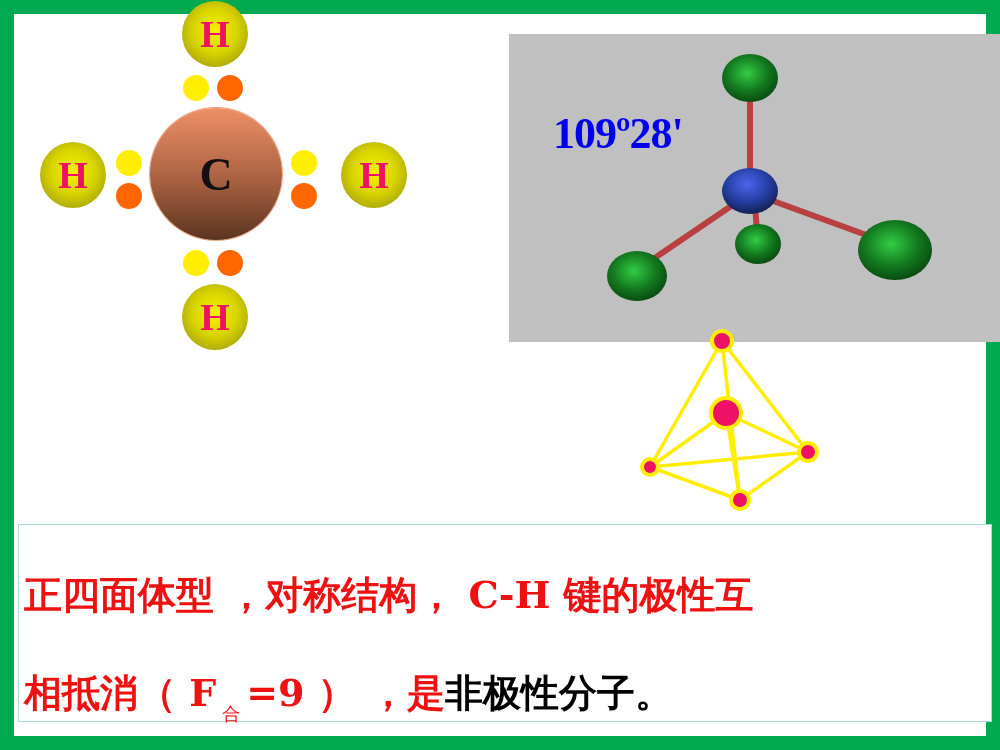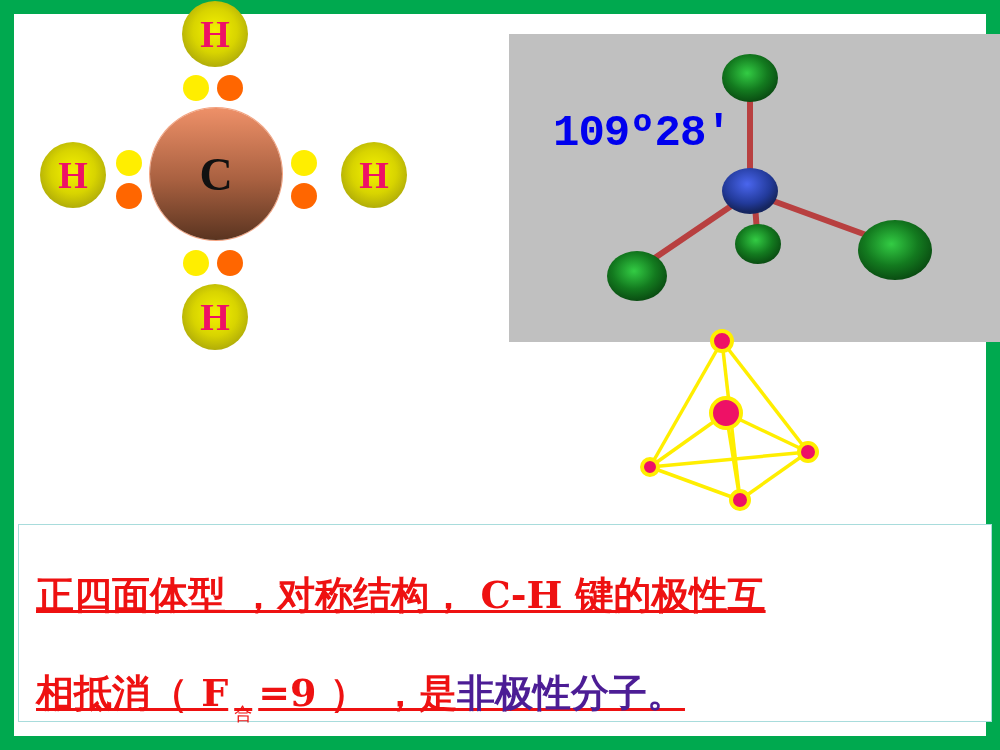--- a/index.html
+++ b/index.html
@@ -10,26 +10,26 @@
     display:flex;align-items:center;justify-content:center;
     font-family:"Liberation Serif",serif;font-weight:bold;font-size:38px;color:#ee1166;}
   .catom{position:absolute;left:150px;top:108px;width:132px;height:132px;border-radius:50%;
     background:linear-gradient(#ee9068,#a86040 55%,#5a3420);
     box-shadow:0 0 0 1px #f3a27f;
     display:flex;align-items:center;justify-content:center;
     font-family:"Liberation Serif",serif;font-weight:bold;font-size:46px;color:#111;}
   .dot{position:absolute;width:26px;height:26px;border-radius:50%;}
   .y{background:#ffee00;} .o{background:#ff6600;}
   .model{position:absolute;left:509px;top:34px;width:491px;height:308px;background:#c0c0c0;}
-  .angle{position:absolute;left:553px;top:108px;font-family:Liberation Mono, monospace;font-weight:bold;font-size:44px;color:#0000ee;letter-spacing:-1px;}
+  .angle{position:absolute;left:553px;top:108px;font-family:Liberation Serif, serif;font-weight:bold;font-size:44px;color:#0000ee;letter-spacing:-1px;}
   .textbox{position:absolute;left:18px;top:524px;width:972px;height:196px;border:1px solid #a8dcdc;background:#fff;}
-  .line{position:absolute;left:36px;font-family:"DejaVu Serif",serif;font-weight:bold;font-size:38px;color:#ee1111;white-space:nowrap;text-decoration:underline;}
+  .line{position:absolute;left:24px;font-family:"DejaVu Serif",serif;font-weight:bold;font-size:38px;color:#ee1111;white-space:nowrap;}
   .line1{top:570px;}
   .line2{top:668px;}
-  .navy{color:#4c1d95;font-family:"DejaVu Sans",sans-serif;font-weight:bold;}
+  .navy{color:#000000;font-family:"DejaVu Sans",sans-serif;font-weight:bold;}
   .sub{font-size:18px;font-weight:normal;vertical-align:-14px;margin:0 6px;}
   svg{position:absolute;}
 </style>
 </head>
 <body>
 
 <div class="slide"></div>
 
 <div>
   <div class="hatom" style="left:182px;top:1px;">

